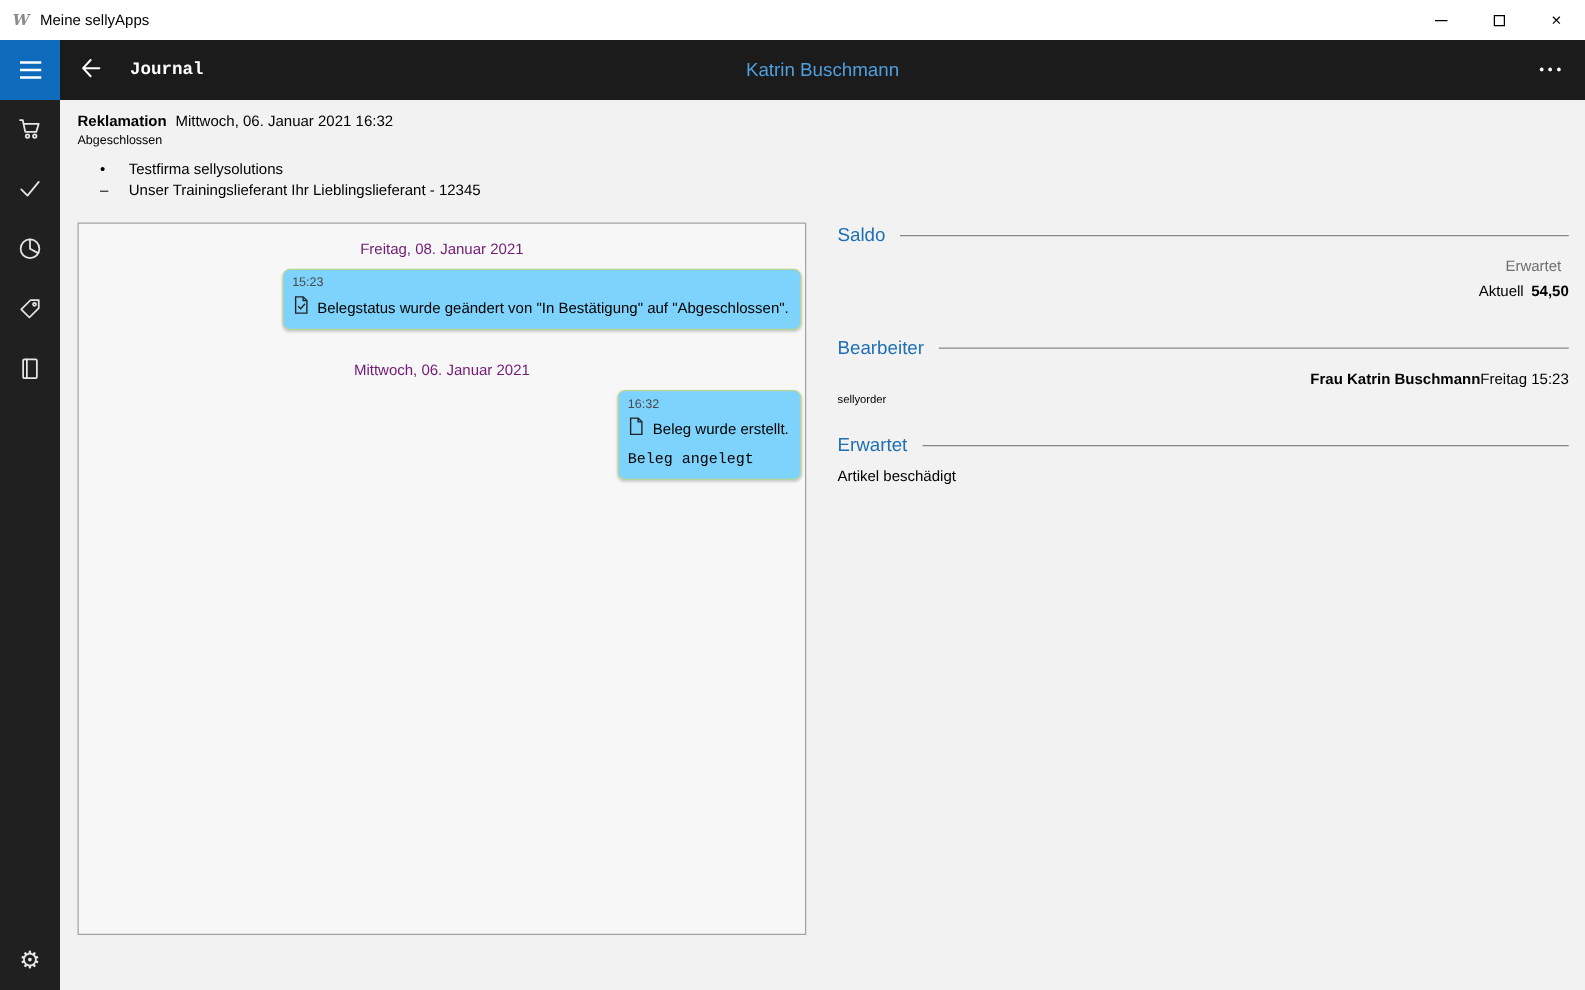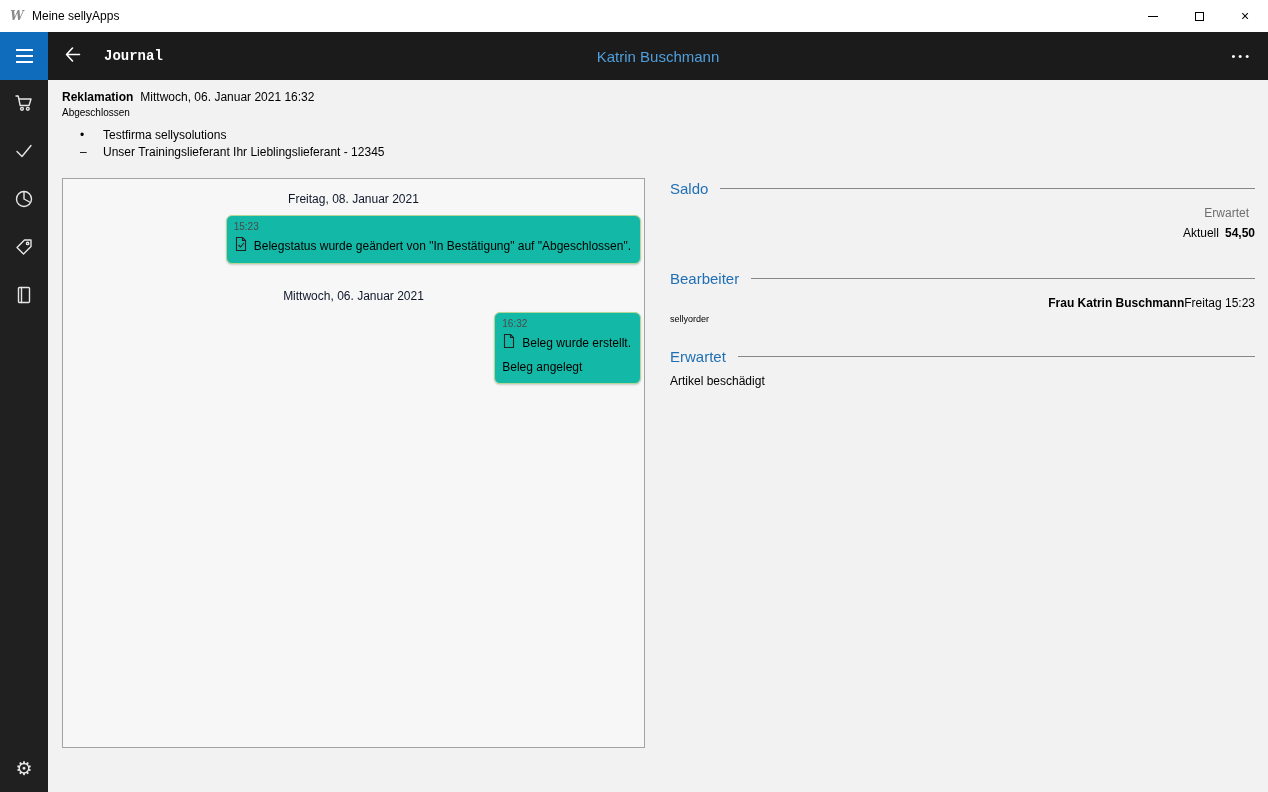--- a/index.html
+++ b/index.html
@@ -54,28 +54,28 @@
   .rec-type { font-weight:bold; }
   .rec-dt { margin-left:7px; }
   .rec-status { font-size:10px; margin-top:2px; line-height:12px; }
   .rec-list { margin-top:9px; }
   .rec-item { display:flex; padding-left:18px; margin-top:3px; line-height:14px; }
   .rec-bullet { width:23px; flex:0 0 23px; }
 
   
   .journal-panel { position:absolute; left:14px; top:98px; width:583px; height:570px;
                    background:#f7f7f7; border:1px solid #a3a3a3; padding-top:12px; overflow:hidden; }
-  .jr-date { text-align:center; font-size:12px; color:#0f172a; height:16px; line-height:16px; }
+  .jr-date { text-align:center; font-size:12px; color:#701a75; height:16px; line-height:16px; }
   .jr-row { display:flex; justify-content:flex-end; padding-right:3px; margin-top:8px; margin-bottom:24px; }
-  .bubble { background:#14b8a6; border:1px solid #b6d698; border-radius:6px;
+  .bubble { background:#7dd3fc; border:1px solid #b6d698; border-radius:6px;
             padding:5px 9px 8px 7px; box-shadow:0 1px 2px rgba(0,0,0,.18); cursor:pointer; }
   .bubble-time { font-size:10px; color:#4a4a4a; line-height:12px; }
   .bubble-main { display:flex; align-items:center; gap:6px; margin-top:3px; font-size:12px; white-space:nowrap; }
   .bubble-main svg { stroke:#222; fill:none; stroke-width:1.1; flex:0 0 auto; }
-  .bubble-note { margin-top:8px; font-size:12px; line-height:15px; }
+  .bubble-note { margin-top:8px; font-size:12px; line-height:15px;font-family:Liberation Mono, monospace; }
 
   
   .details { position:absolute; left:622px; top:100px; width:585px; }
   .sec-heading { display:flex; align-items:center; gap:12px; color:#1f6fb4; font-size:15px; line-height:17px; }
   .sec-heading .rule { flex:1; height:1px; background:#878787; }
   .saldo-rows { padding-left:48px; margin-top:9px; }
   .srow { display:flex; gap:6px; height:20px; align-items:baseline; line-height:14px;justify-content:flex-end; }
   .lbl-muted { color:#6e6e6e; }
   .sval { font-weight:bold; }
   .sec { margin-top:24px; }

